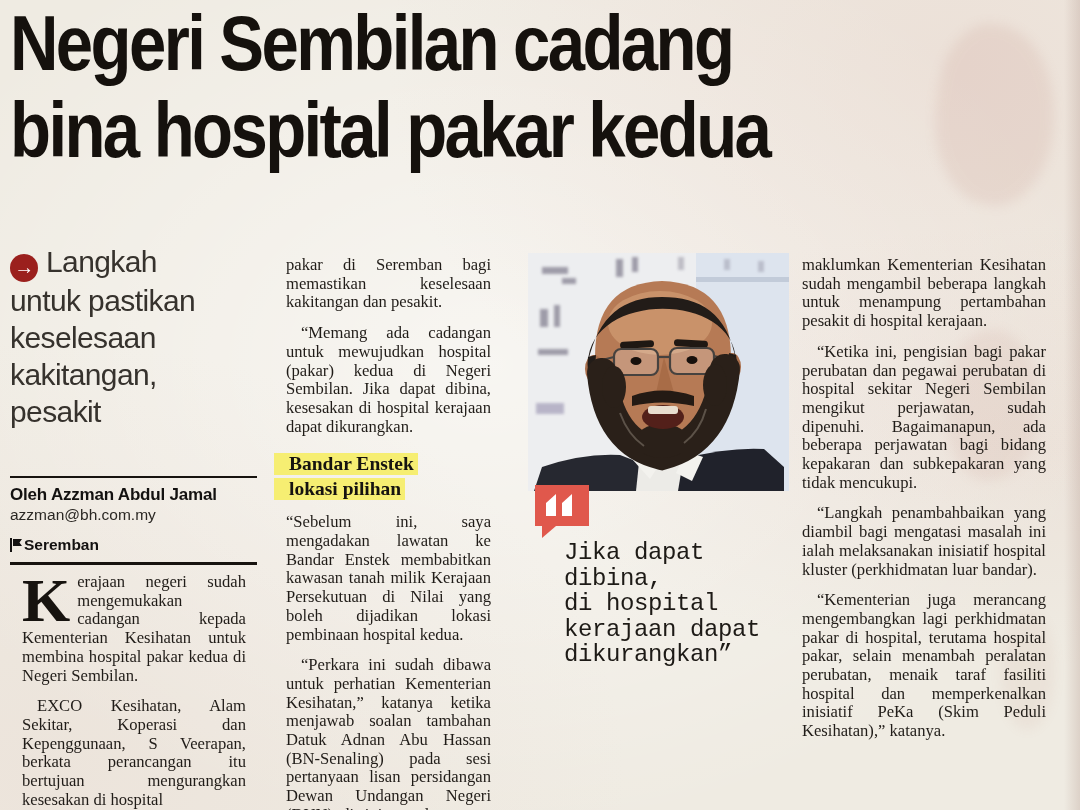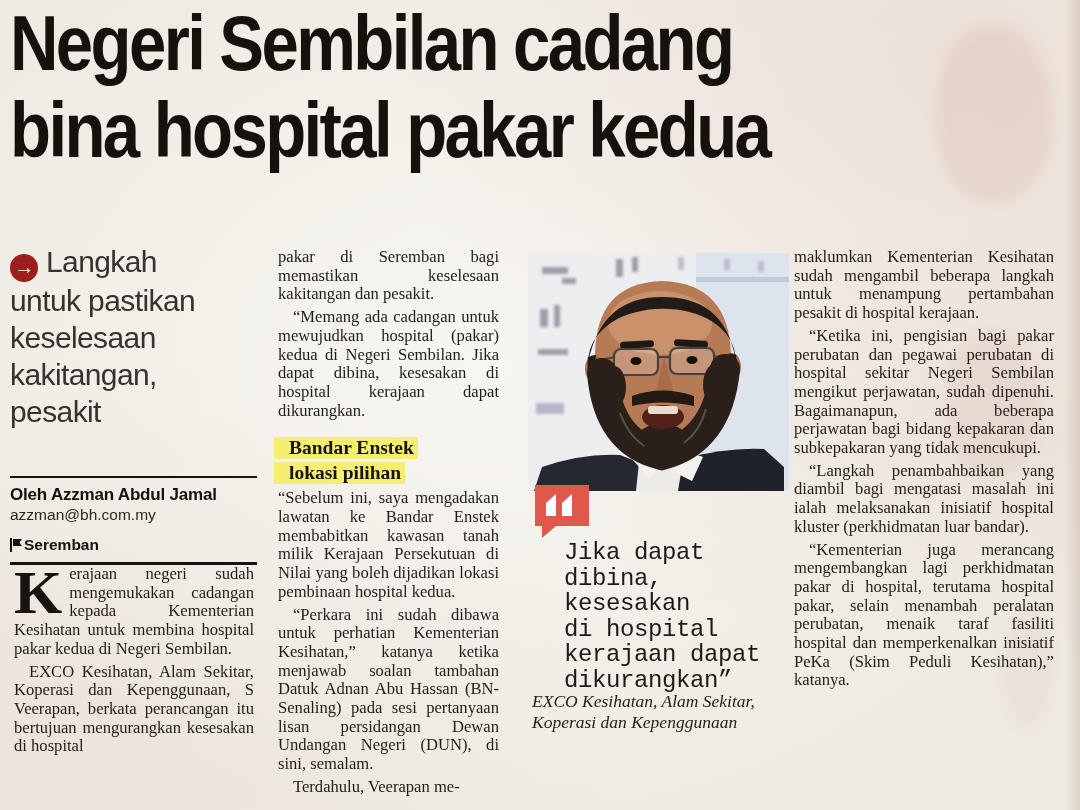--- a/index.html
+++ b/index.html
@@ -43,21 +43,21 @@
     margin-top:12px;font-weight:700;font-size:15.5px;color:#131110;
     display:flex;align-items:center;gap:2px;
     padding-bottom:8px;border-bottom:3px solid #17130f;
   }
   .flag{position:relative;width:12px;height:14px;display:inline-block;}
   .flag::before{content:"";position:absolute;left:0;top:0;width:2px;height:14px;background:#131110;}
   .flag::after{content:"";position:absolute;left:3px;top:1px;width:9px;height:7px;background:#131110;
     clip-path:polygon(0 0,100% 0,72% 50%,100% 100%,0 100%);}
   
   .bodycol{position:absolute;font-size:16.6px;line-height:18.7px;text-align:justify;color:#201c18;}
-  .bodycol p{margin:4px;}
+  .bodycol p{margin:12px;}
   .bodycol p.ind{text-indent:15px;}
   .col1{left:10px;top:561px;width:248px;}
   .col2{left:274px;top:244px;width:229px;}
   .col4{left:790px;top:244px;width:268px;}
   .dropcap{
     float:left;font-weight:700;font-size:62px;line-height:49px;
     padding:3px 7px 0 0;color:#17130f;
   }
   .subhead{
     margin:15px 0 4px;font-weight:700;font-size:19.5px;line-height:25px;
@@ -203,28 +203,26 @@
     <svg width="58" height="54" viewBox="0 0 58 54" xmlns="http://www.w3.org/2000/svg">
       <rect x="1" y="1" width="54" height="41" fill="#e0584c"></rect>
       <polygon points="8,42 8,54 22,42" fill="#e0584c"></polygon>
       <path d="M12,32 V19 L22,10 V32 Z" fill="#ffffff"></path>
       <path d="M28,32 V19 L38,10 V32 Z" fill="#ffffff"></path>
     </svg>
   </div>
 
   <div class="pullquote">
     <div>Jika dapat dibina,</div>
-    <div>kesesakan</div>
     <div>di hospital</div>
     <div>kerajaan dapat</div>
     <div>dikurangkan”</div>
   </div>
 
   <div class="attrib">
-    <div class="role">EXCO Kesihatan, Alam Sekitar, Koperasi dan Kepenggunaan</div>
   </div>
 
   <div class="bodycol col4">
     <p>maklumkan Kementerian Kesihatan sudah mengambil beberapa langkah untuk menampung pertambahan pesakit di hospital kerajaan.</p>
     <p class="ind">“Ketika ini, pengisian bagi pakar perubatan dan pegawai perubatan di hospital sekitar Negeri Sembilan mengikut perjawatan, sudah dipenuhi. Bagaimanapun, ada beberapa perjawatan bagi bidang kepakaran dan subkepakaran yang tidak mencukupi.</p>
     <p class="ind">“Langkah penambahbaikan yang diambil bagi mengatasi masalah ini ialah melaksanakan inisiatif hospital kluster (perkhidmatan luar bandar).</p>
     <p class="ind">“Kementerian juga merancang mengembangkan lagi perkhidmatan pakar di hospital, terutama hospital pakar, selain menambah peralatan perubatan, menaik taraf fasiliti hospital dan memperkenalkan inisiatif PeKa (Skim Peduli Kesihatan),” katanya.</p>
   </div>
 
 </div>

